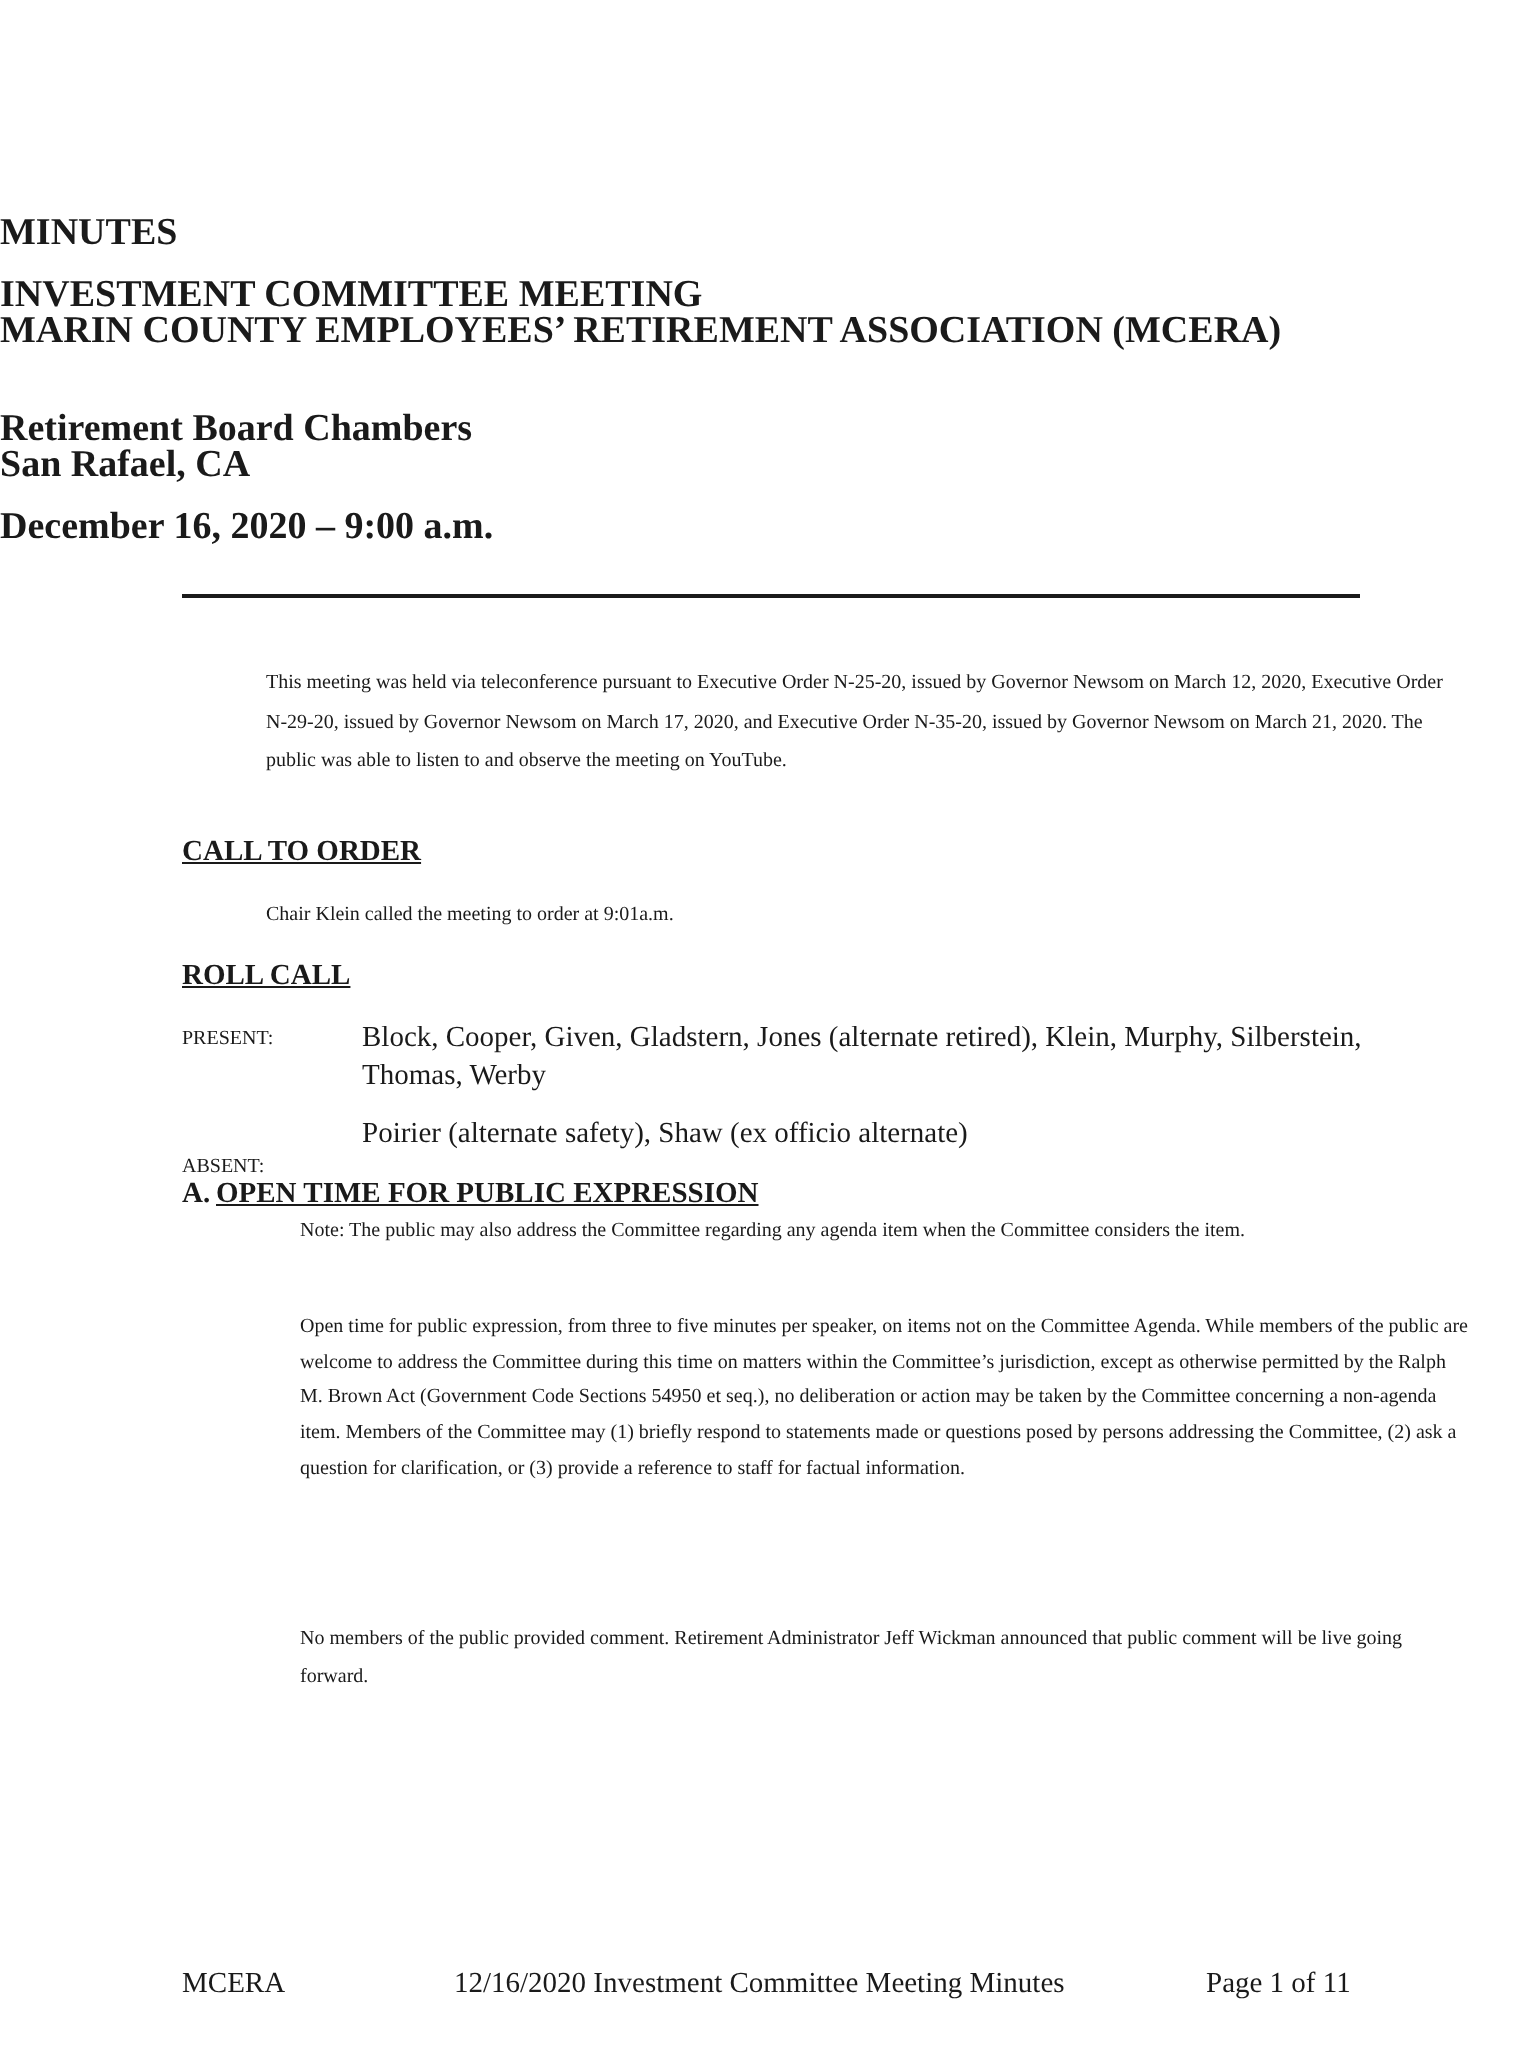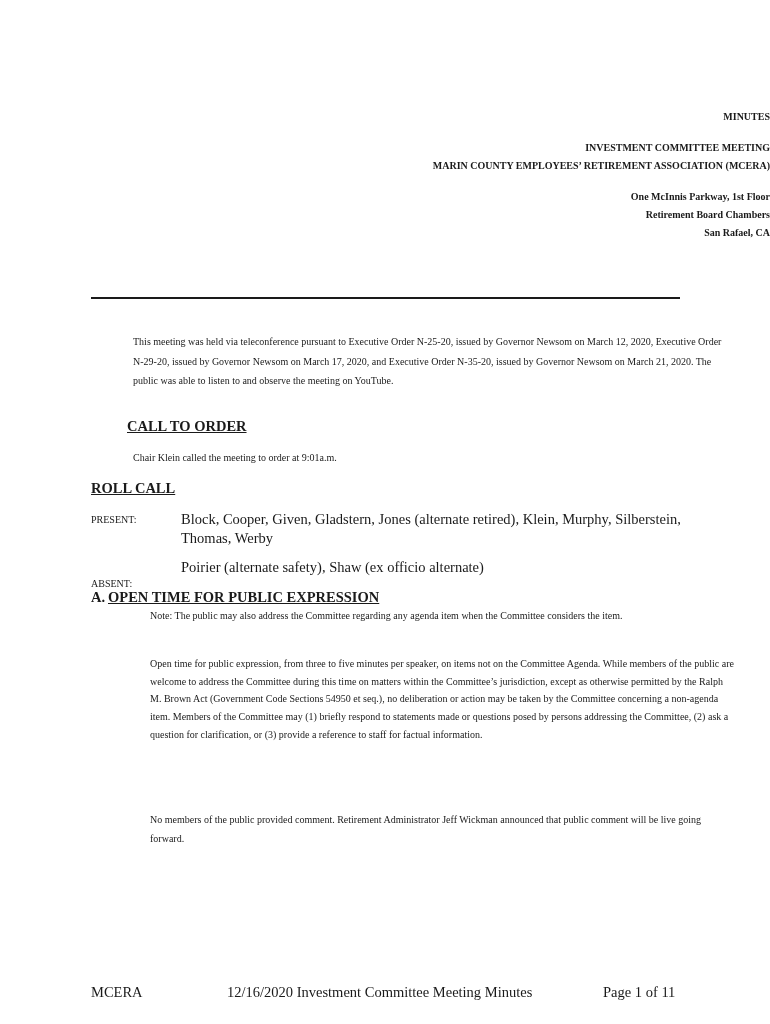--- a/index.html
+++ b/index.html
@@ -2,46 +2,46 @@
 <html><head>
   <meta charset="utf-8">
   <style>
     html, body { margin: 0; padding: 0; background: #ffffff; }
     body {
       width: 770px; height: 1024px; position: relative; overflow: hidden;
       font-family: "Liberation Serif", "DejaVu Serif", serif;
       color: #1a1a1a;
     }
     .page { position: absolute; left: 0; top: 0; width: 770px; height: 1024px; }
-    .center { position: absolute; left: 0; width: 770px; text-align: right; font-weight: bold; font-size: 10px; line-height: 18px; }
+    .center { position: absolute; left: 0; width: 770px; text-align: left; font-weight: bold; font-size: 19px; line-height: 18px; }
     .rule { position: absolute; left: 91px; width: 589px; top: 297px; height: 2px; background: #1a1a1a; }
     .para { position: absolute; left: 91px; width: 600px; font-size: 10px; line-height: 19.5px; margin-left: 42px; }
     .heading { position: absolute; left: 91px; font-weight: bold; text-decoration: underline; font-size: 14.5px; line-height: 18px; }
     .label { position: absolute; left: 91px; font-size: 10px; line-height: 19px; }
     .value { position: absolute; left: 181px; width: 500px; font-size: 14.5px; line-height: 19px; }
     .indent { left: 108px; width: 585px; }
     .footer { position: absolute; top: 947px; font-size: 14.5px; line-height: 18px; margin-top: 36px; }
   </style>
 </head>
 <body>
 
 <div class="page">
 
   <div class="center" style="top:108px;">MINUTES</div>
   <div class="center" style="top:139px;">INVESTMENT COMMITTEE MEETING</div>
   <div class="center" style="top:157px;">MARIN COUNTY EMPLOYEES’ RETIREMENT ASSOCIATION (MCERA)</div>
-  <div class="center" style="top:188px;">One McInnis Parkway, 1st Floor</div>
   <div class="center" style="top:206px;">Retirement Board Chambers</div>
   <div class="center" style="top:224px;">San Rafael, CA</div>
+  <div class="center" style="top:255px;">December 16, 2020 – 9:00 a.m.</div>
 
   <div class="rule"></div>
 
   <div class="para" style="top:332px;">This meeting was held via teleconference pursuant to Executive Order N-25-20, issued by Governor Newsom on March 12, 2020, Executive Order N-29-20, issued by Governor Newsom on March 17, 2020, and Executive Order N-35-20, issued by Governor Newsom on March 21, 2020.  The public was able to listen to and observe the meeting on YouTube.</div>
 
-  <div class="heading" style="top:417px;margin-left:36px;">CALL TO ORDER</div>
+  <div class="heading" style="top:417px;">CALL TO ORDER</div>
   <div class="para" style="top:448px;">Chair Klein called the meeting to order at 9:01a.m.</div>
 
   <div class="heading" style="top:479px;">ROLL CALL</div>
   <div class="label" style="top:510px;">PRESENT:</div>
   <div class="value" style="top:510px;">Block, Cooper, Given, Gladstern, Jones (alternate retired), Klein, Murphy, Silberstein, Thomas, Werby</div>
   <div class="label" style="top:558px;margin-top:16px;">ABSENT:</div>
   <div class="value" style="top:558px;">Poirier (alternate safety), Shaw (ex officio alternate)</div>
 
   <div style="position:absolute; left:91px; top:588px; font-weight:bold; font-size:14.5px; line-height:18px;">A.</div>
   <div class="heading" style="left:108px; top:588px;text-decoration:underline;">OPEN TIME FOR PUBLIC EXPRESSION</div>

